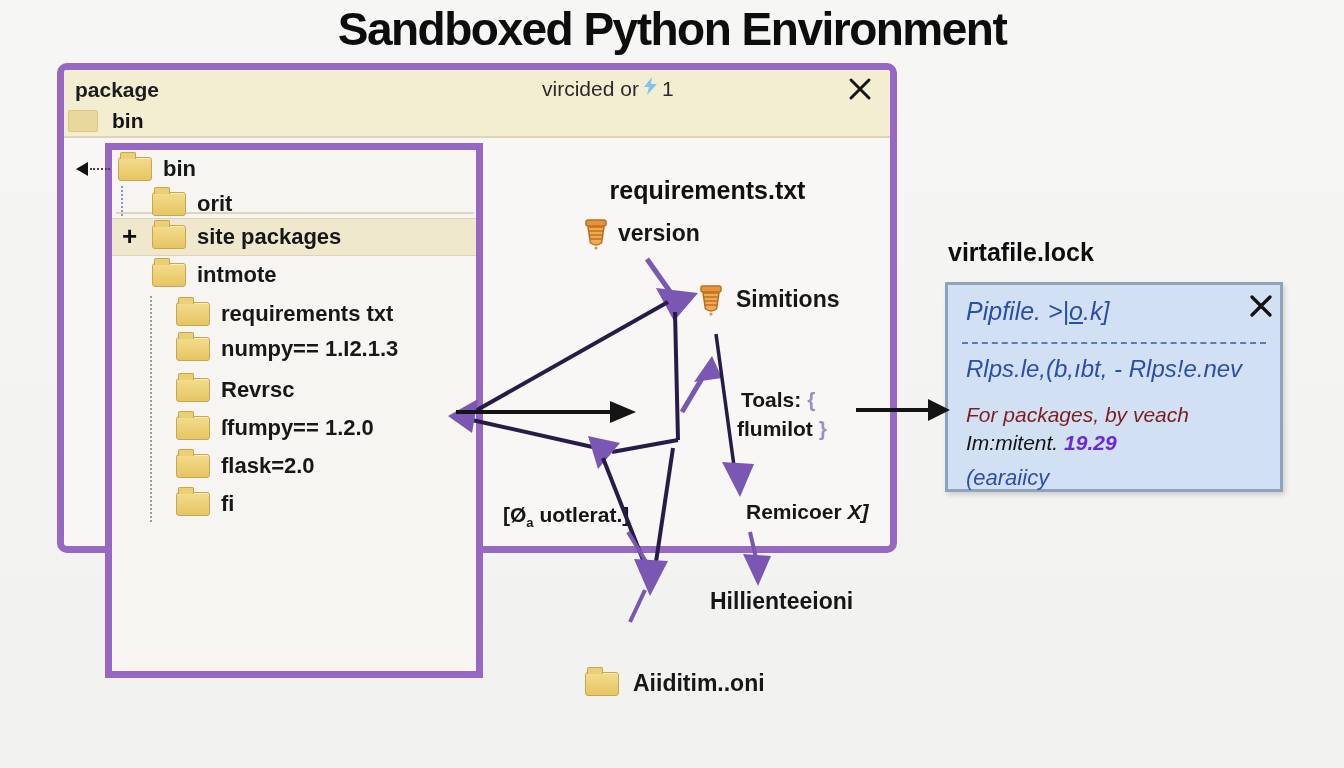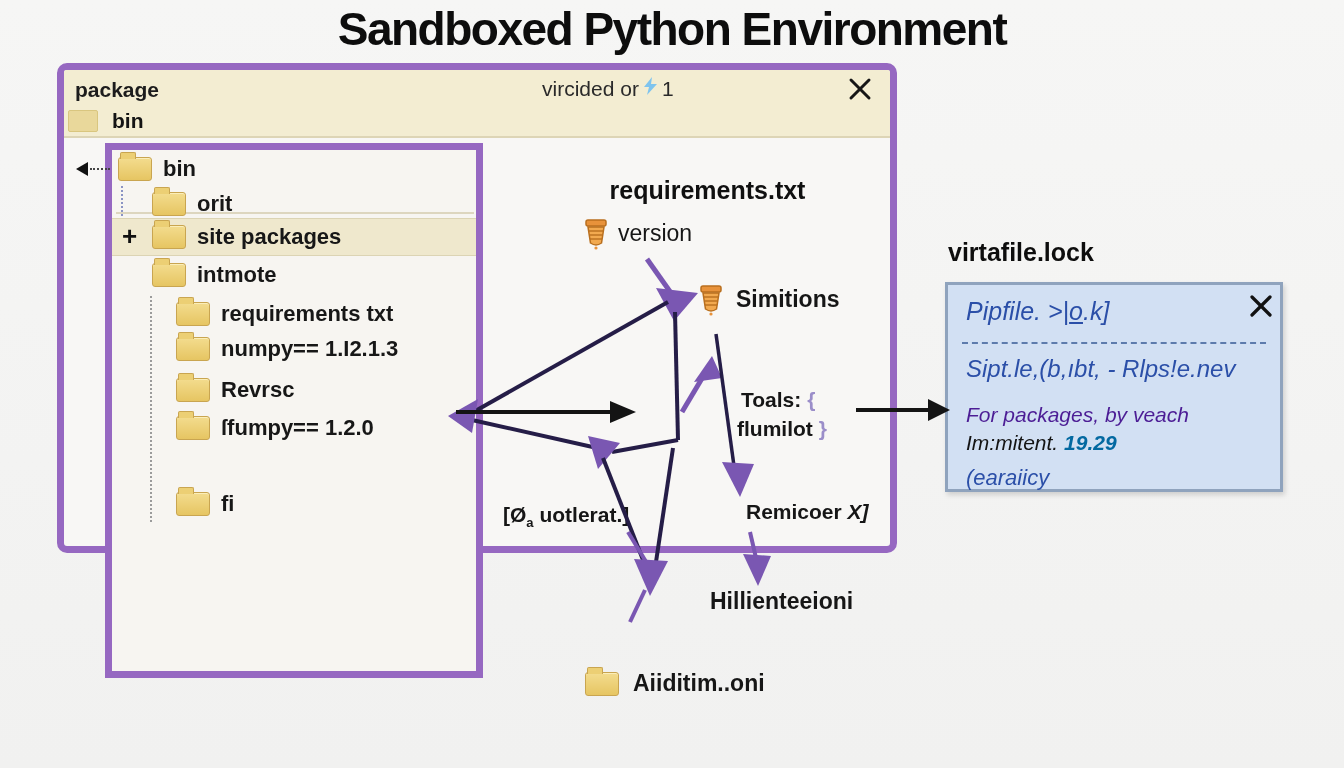--- a/index.html
+++ b/index.html
@@ -43,21 +43,21 @@
     background:#eccf74;border:1px solid #c9a550;border-bottom:none;border-radius:2px 2px 0 0;}
 
   .collapse-marker{position:absolute;left:12px;top:92px;display:flex;align-items:center;}
   .tri-left{width:0;height:0;border-top:7px solid transparent;border-bottom:7px solid transparent;
     border-right:12px solid #111;}
   .tri-dots{width:20px;border-top:2px dotted #444;margin-left:2px;}
 
   
   .dg{position:absolute;white-space:nowrap;}
   .dg-heading{left:600px;top:176px;width:215px;text-align:center;font-size:25px;font-weight:700;color:#101010;}
-  .dg-version{left:618px;top:220px;font-size:23px;font-weight:400;}
+  .dg-version{left:618px;top:220px;font-size:23px;font-weight:700;}
   .dg-simitions{left:736px;top:286px;font-size:23px;font-weight:600;}
   .dg-toals{left:741px;top:388px;font-size:21px;font-weight:600;}
   .dg-flumilot{left:737px;top:417px;font-size:21px;font-weight:600;}
   .brace{color:#9b8ec9;font-weight:600;}
   .dg-uotlerat{left:503px;top:503px;font-size:21px;font-weight:600;}
   .dg-uotlerat .subA{font-size:13px;vertical-align:-5px;}
   .dg-remicoer{left:746px;top:500px;font-size:21px;font-weight:600;}
   .dg-remicoer .mark{font-style:italic;}
   .dg-hillien{left:710px;top:588px;font-size:23px;font-weight:600;}
   .dg-aiiditim{left:585px;top:627px;display:flex;align-items:center;gap:14px;
@@ -68,23 +68,23 @@
   
   .rp-title{position:absolute;left:948px;top:238px;font-size:25px;font-weight:700;color:#0d0d0d;}
   .lockbox{position:absolute;left:945px;top:282px;width:338px;height:210px;background:#d2e0f3;
     border:3px solid #8fa3bd;box-shadow:2px 3px 5px rgba(0,0,0,.15);}
   .lb{position:absolute;white-space:nowrap;font-style:italic;}
   .lb1{left:18px;top:12px;font-size:25px;color:#2b4fa8;font-weight:500;}
   .lb1 .u{text-decoration:underline;}
   .lb-close{left:300px;top:8px;width:26px;height:26px;cursor:pointer;position:absolute;}
   .lb-dash{position:absolute;left:14px;right:14px;top:57px;border-top:2px dashed #5d7bac;}
   .lb2{left:18px;top:70px;font-size:24px;color:#2b4fa8;font-weight:500;}
-  .lb3{left:18px;top:118px;font-size:21px;color:#4c1d95;font-weight:500;}
+  .lb3{left:18px;top:118px;font-size:21px;color:#7f1d1d;font-weight:500;}
   .lb4{left:18px;top:146px;font-size:21px;font-weight:500;color:#141414;}
-  .lb4 .blue{color:#0369a1;font-weight:600;}
+  .lb4 .blue{color:#6d28d9;font-weight:600;}
   .lb5{left:18px;top:172px;font-size:22px;color:#2b4fa8;font-weight:500;margin-top:8px;}
 
   .overlay-svg{position:absolute;left:0;top:0;z-index:30;pointer-events:none;}
 </style>
 </head>
 <body>
 
 <div id="stage">
 
   <div class="page-title">Sandboxed Python Environment</div>
@@ -141,20 +141,24 @@
           <span>numpy== 1.I2.1.3</span>
         </div>
         <div class="tree-row lvl2" style="top:222px">
           <span class="folder"></span>
           <span>Revrsc</span>
         </div>
         <div class="tree-row lvl2" style="top:260px">
           <span class="folder"></span>
           <span>ſfumpy== 1.2.0</span>
         </div>
+        <div class="tree-row lvl2" style="top:298px">
+          <span class="folder"></span>
+          <span>flask=2.0</span>
+        </div>
         <div class="tree-row lvl2" style="top:336px">
           <span class="folder"></span>
           <span>fi</span>
         </div>
       </div>
     </div>
 
     <div class="collapse-marker">
       <span class="tri-left"></span>
       <span class="tri-dots"></span>
@@ -198,21 +202,21 @@
   </div>
 
   <div class="rp-title">virtafile.lock</div>
   <div class="lockbox">
     <div class="lb lb1"><span>Pipfile. &gt;|</span><span class="u">o</span><span>.k]</span></div>
     <svg class="lb-close" viewBox="0 0 26 26">
       <line x1="4" y1="4" x2="22" y2="22" stroke="#111" stroke-width="3.2" stroke-linecap="round"></line>
       <line x1="22" y1="4" x2="4" y2="22" stroke="#111" stroke-width="3.2" stroke-linecap="round"></line>
     </svg>
     <div class="lb-dash"></div>
-    <div class="lb lb2">Sipt.le,(b,ıbt, - Rlps!e.nev</div>
+    <div class="lb lb2">Rlps.le,(b,ıbt, - Rlps!e.nev</div>
     <div class="lb lb3">For packages, by veach</div>
     <div class="lb lb4"><span>Im:mitent.</span> <span class="blue">19.29</span></div>
     <div class="lb lb5">(earaiicy</div>
   </div>
 
   <svg class="overlay-svg" width="1344" height="768" viewBox="0 0 1344 768">
 
     <line x1="647" y1="259" x2="671" y2="293" stroke="#7a57b2" stroke-width="5"></line>
     <polygon points="656,288 698,293 674,321" fill="#7a57b2"></polygon>
 

